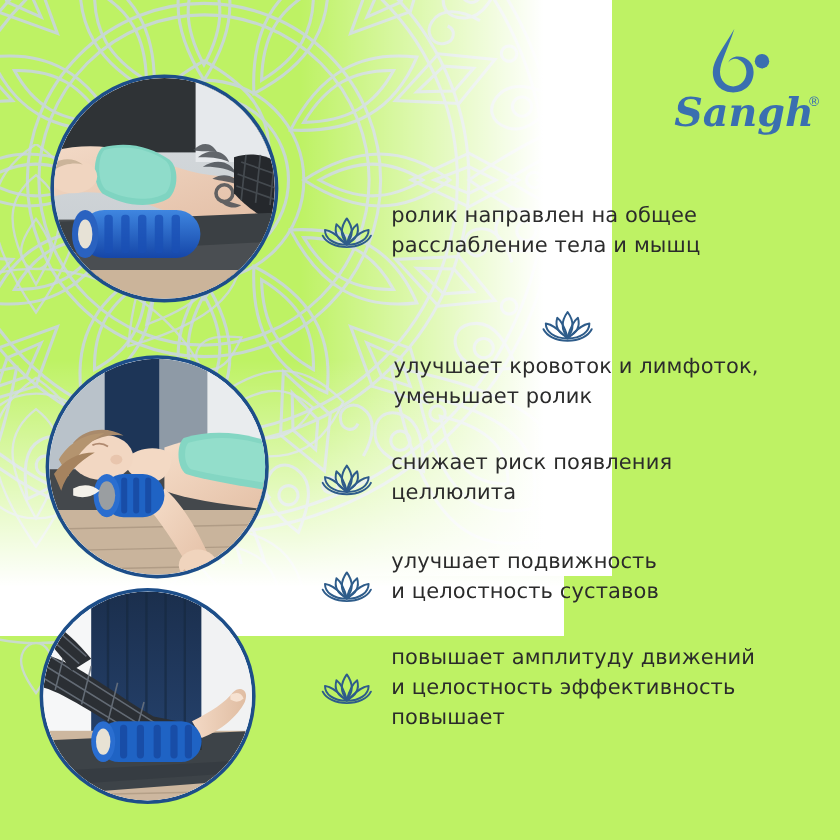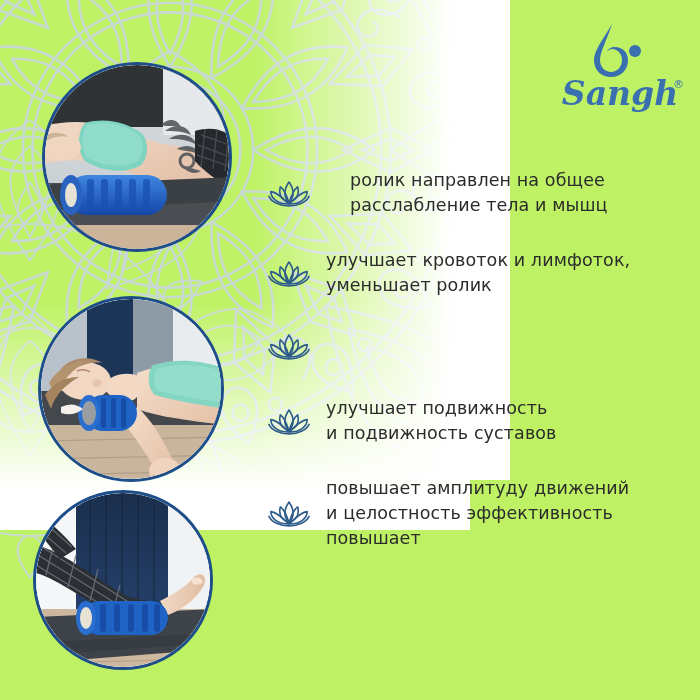--- a/index.html
+++ b/index.html
@@ -34,24 +34,24 @@
 
   
   .list{position:absolute;left:266px;top:168px;width:428px;}
   .row{display:flex;align-items:center;margin-bottom:12px;}
   .row .ico{flex:0 0 46px;width:46px;height:36px;margin-right:14px;display:flex;align-items:center;justify-content:center;}
   .row .txt{
     font-family:"DejaVu Sans", sans-serif;
     font-size:17.5px;line-height:25px;color:#2b2b2b;letter-spacing:.1px;
     font-weight:400;
   }
-  #row1{margin-bottom:30px;gap:24px;}
-  #row2{margin-bottom:30px;}
+  #row1{margin-bottom:30px;}
+  #row2{margin-bottom:30px;flex-direction:column;}
   #row3{margin-bottom:32px;}
-  #row4{margin-bottom:30px;}
+  #row4{margin-bottom:30px;align-items:flex-end;}
 </style>
 </head>
 <body>
 
 <div id="canvas">
 
   <svg class="mandala" viewBox="0 0 400 400">
     <g fill="none" stroke="#c9d4e4" stroke-width="1.6">
       <circle cx="200" cy="200" r="44"></circle>
       <circle cx="200" cy="200" r="52"></circle>
@@ -441,38 +441,42 @@
           <g fill="none" stroke="#2e5c8a" stroke-width="1.7" stroke-linejoin="round" stroke-linecap="round">
             <path d="M23 4 C18 11 17 19 23 26 C29 19 28 11 23 4 Z"></path>
             <path d="M14 9 C12 16 14 22 23 26 C21 19 18 12 14 9 Z"></path>
             <path d="M32 9 C34 16 32 22 23 26 C25 19 28 12 32 9 Z"></path>
             <path d="M4 14 C4 21 11 27 23 27 C17 22 12 15 4 14 Z"></path>
             <path d="M42 14 C42 21 35 27 23 27 C29 22 34 15 42 14 Z"></path>
             <path d="M2 19 C5 25 13 29 23 29 C33 29 41 25 44 19"></path>
           </g>
         </svg>
       </span>
+      <span class="txt">
+        <span>снижает риск появления</span><br>
+        <span>целлюлита</span>
+      </span>
     </div>
 
     <div class="row" id="row4">
       <span class="ico">
         <svg viewBox="0 0 46 32" width="44" height="31">
           <g fill="none" stroke="#2e5c8a" stroke-width="1.7" stroke-linejoin="round" stroke-linecap="round">
             <path d="M23 4 C18 11 17 19 23 26 C29 19 28 11 23 4 Z"></path>
             <path d="M14 9 C12 16 14 22 23 26 C21 19 18 12 14 9 Z"></path>
             <path d="M32 9 C34 16 32 22 23 26 C25 19 28 12 32 9 Z"></path>
             <path d="M4 14 C4 21 11 27 23 27 C17 22 12 15 4 14 Z"></path>
             <path d="M42 14 C42 21 35 27 23 27 C29 22 34 15 42 14 Z"></path>
             <path d="M2 19 C5 25 13 29 23 29 C33 29 41 25 44 19"></path>
           </g>
         </svg>
       </span>
       <span class="txt">
         <span>улучшает подвижность</span><br>
-        <span>и подвижность суставов</span>
+        <span>и целостность суставов</span>
       </span>
     </div>
 
     <div class="row" id="row5">
       <span class="ico">
         <svg viewBox="0 0 46 32" width="44" height="31">
           <g fill="none" stroke="#2e5c8a" stroke-width="1.7" stroke-linejoin="round" stroke-linecap="round">
             <path d="M23 4 C18 11 17 19 23 26 C29 19 28 11 23 4 Z"></path>
             <path d="M14 9 C12 16 14 22 23 26 C21 19 18 12 14 9 Z"></path>
             <path d="M32 9 C34 16 32 22 23 26 C25 19 28 12 32 9 Z"></path>

